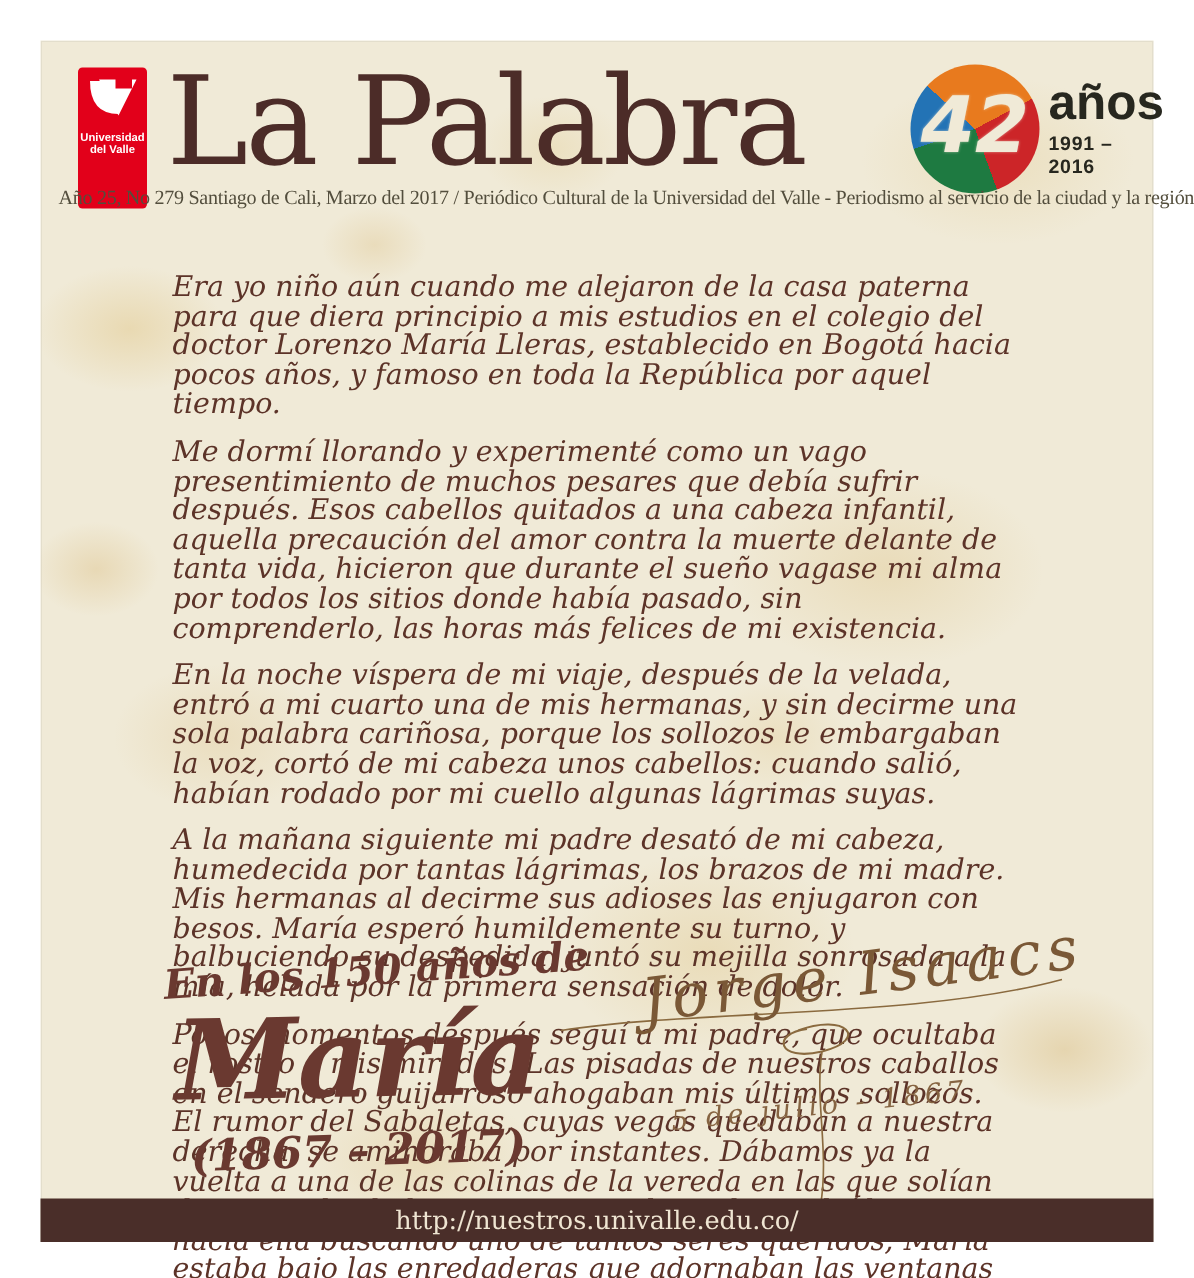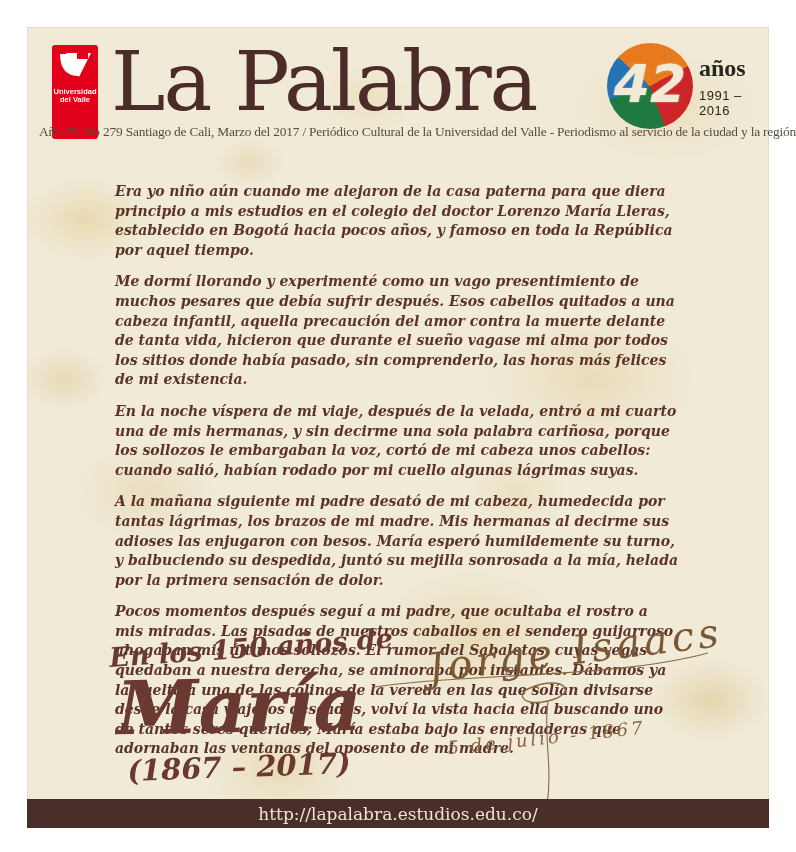--- a/index.html
+++ b/index.html
@@ -46,37 +46,37 @@
       #2373b5 252deg 312deg, #e87a1e 312deg 360deg);
     display:flex;align-items:center;justify-content:center;
   }
   .anniv-circle .num{
     font-family:"DejaVu Sans", sans-serif;font-weight:bold;font-style:italic;
     font-size:52px;color:#f0ead7;line-height:1;text-shadow:0 0 2px rgba(240,234,215,.6);
     transform:translateY(-2px);
   }
   .anniv-text{position:absolute;left:672px;top:24px;width:70px;color:#27271f;}
   .anniv-text .anios{
-    font-family:Liberation Serif, serif;font-weight:bold;font-size:24px;line-height:34px;
+    font-family:Liberation Sans, sans-serif;font-weight:bold;font-size:33px;line-height:34px;
   }
   .anniv-text .yrs{
-    font-family:"Liberation Sans", sans-serif;font-weight:normal;font-size:13px;
+    font-family:"Liberation Sans", sans-serif;font-weight:bold;font-size:13px;
     letter-spacing:.5px;margin-top:3px;
   }
   .issue-line{
     position:absolute;left:12px;right:12px;top:97px;
     font-family:"Liberation Serif", serif;font-size:13.4px;color:#534e3d;
     white-space:nowrap;letter-spacing:-0.2px;
   }
   
   .manuscript{position:absolute;left:88px;top:155px;width:580px;}
   .manuscript p{
     margin:0 16px 12px 0;
-    font-family:"DejaVu Serif", serif;font-style:italic;font-weight:bold;
-    font-size:14px;line-height:19.6px;color:#5c3328;
+    font-family:"DejaVu Serif", serif;font-style:italic;font-weight:normal;
+    font-size:19px;line-height:19.6px;color:#5c3328;
   }
   
   .feature{position:absolute;left:82px;top:606px;width:260px;text-align:center;color:#6a3930;}
   .feature .kicker{
     font-family:"DejaVu Serif", serif;font-style:italic;font-weight:bold;
     font-size:27px;transform:rotate(-4deg);white-space:nowrap;
   }
   .feature .title{
     font-family:"DejaVu Serif", serif;font-style:italic;font-weight:600;
     font-size:74px;line-height:80px;margin-top:2px;transform:rotate(-1deg);
@@ -154,16 +154,16 @@
     <svg class="sig-flourish" width="340" height="195" viewBox="0 0 340 195">
       <path d="M2 78 C 90 64, 240 70, 336 44" fill="none" stroke="#8a6a3f" stroke-width="1.1"></path>
       <path d="M160 78 C 192 66, 208 84, 176 92 C 146 99, 142 80, 166 77" fill="none" stroke="#8a6a3f" stroke-width="1.4"></path>
       <path d="M176 92 C 171 125, 181 158, 175 195" fill="none" stroke="#8a6a3f" stroke-width="1.1"></path>
     </svg>
     <div class="sig-name">Jorge Isaacs</div>
     <div class="sig-date">5 de julio - 1867</div>
   </div>
 
   <footer class="footer-bar">
-    <a href="#">http://lapalabra.estudios.edu.co/</a>
+    <a href="#">http://nuestros.univalle.edu.co/</a>
   </footer>
 
 </div>
 
 </body></html>

